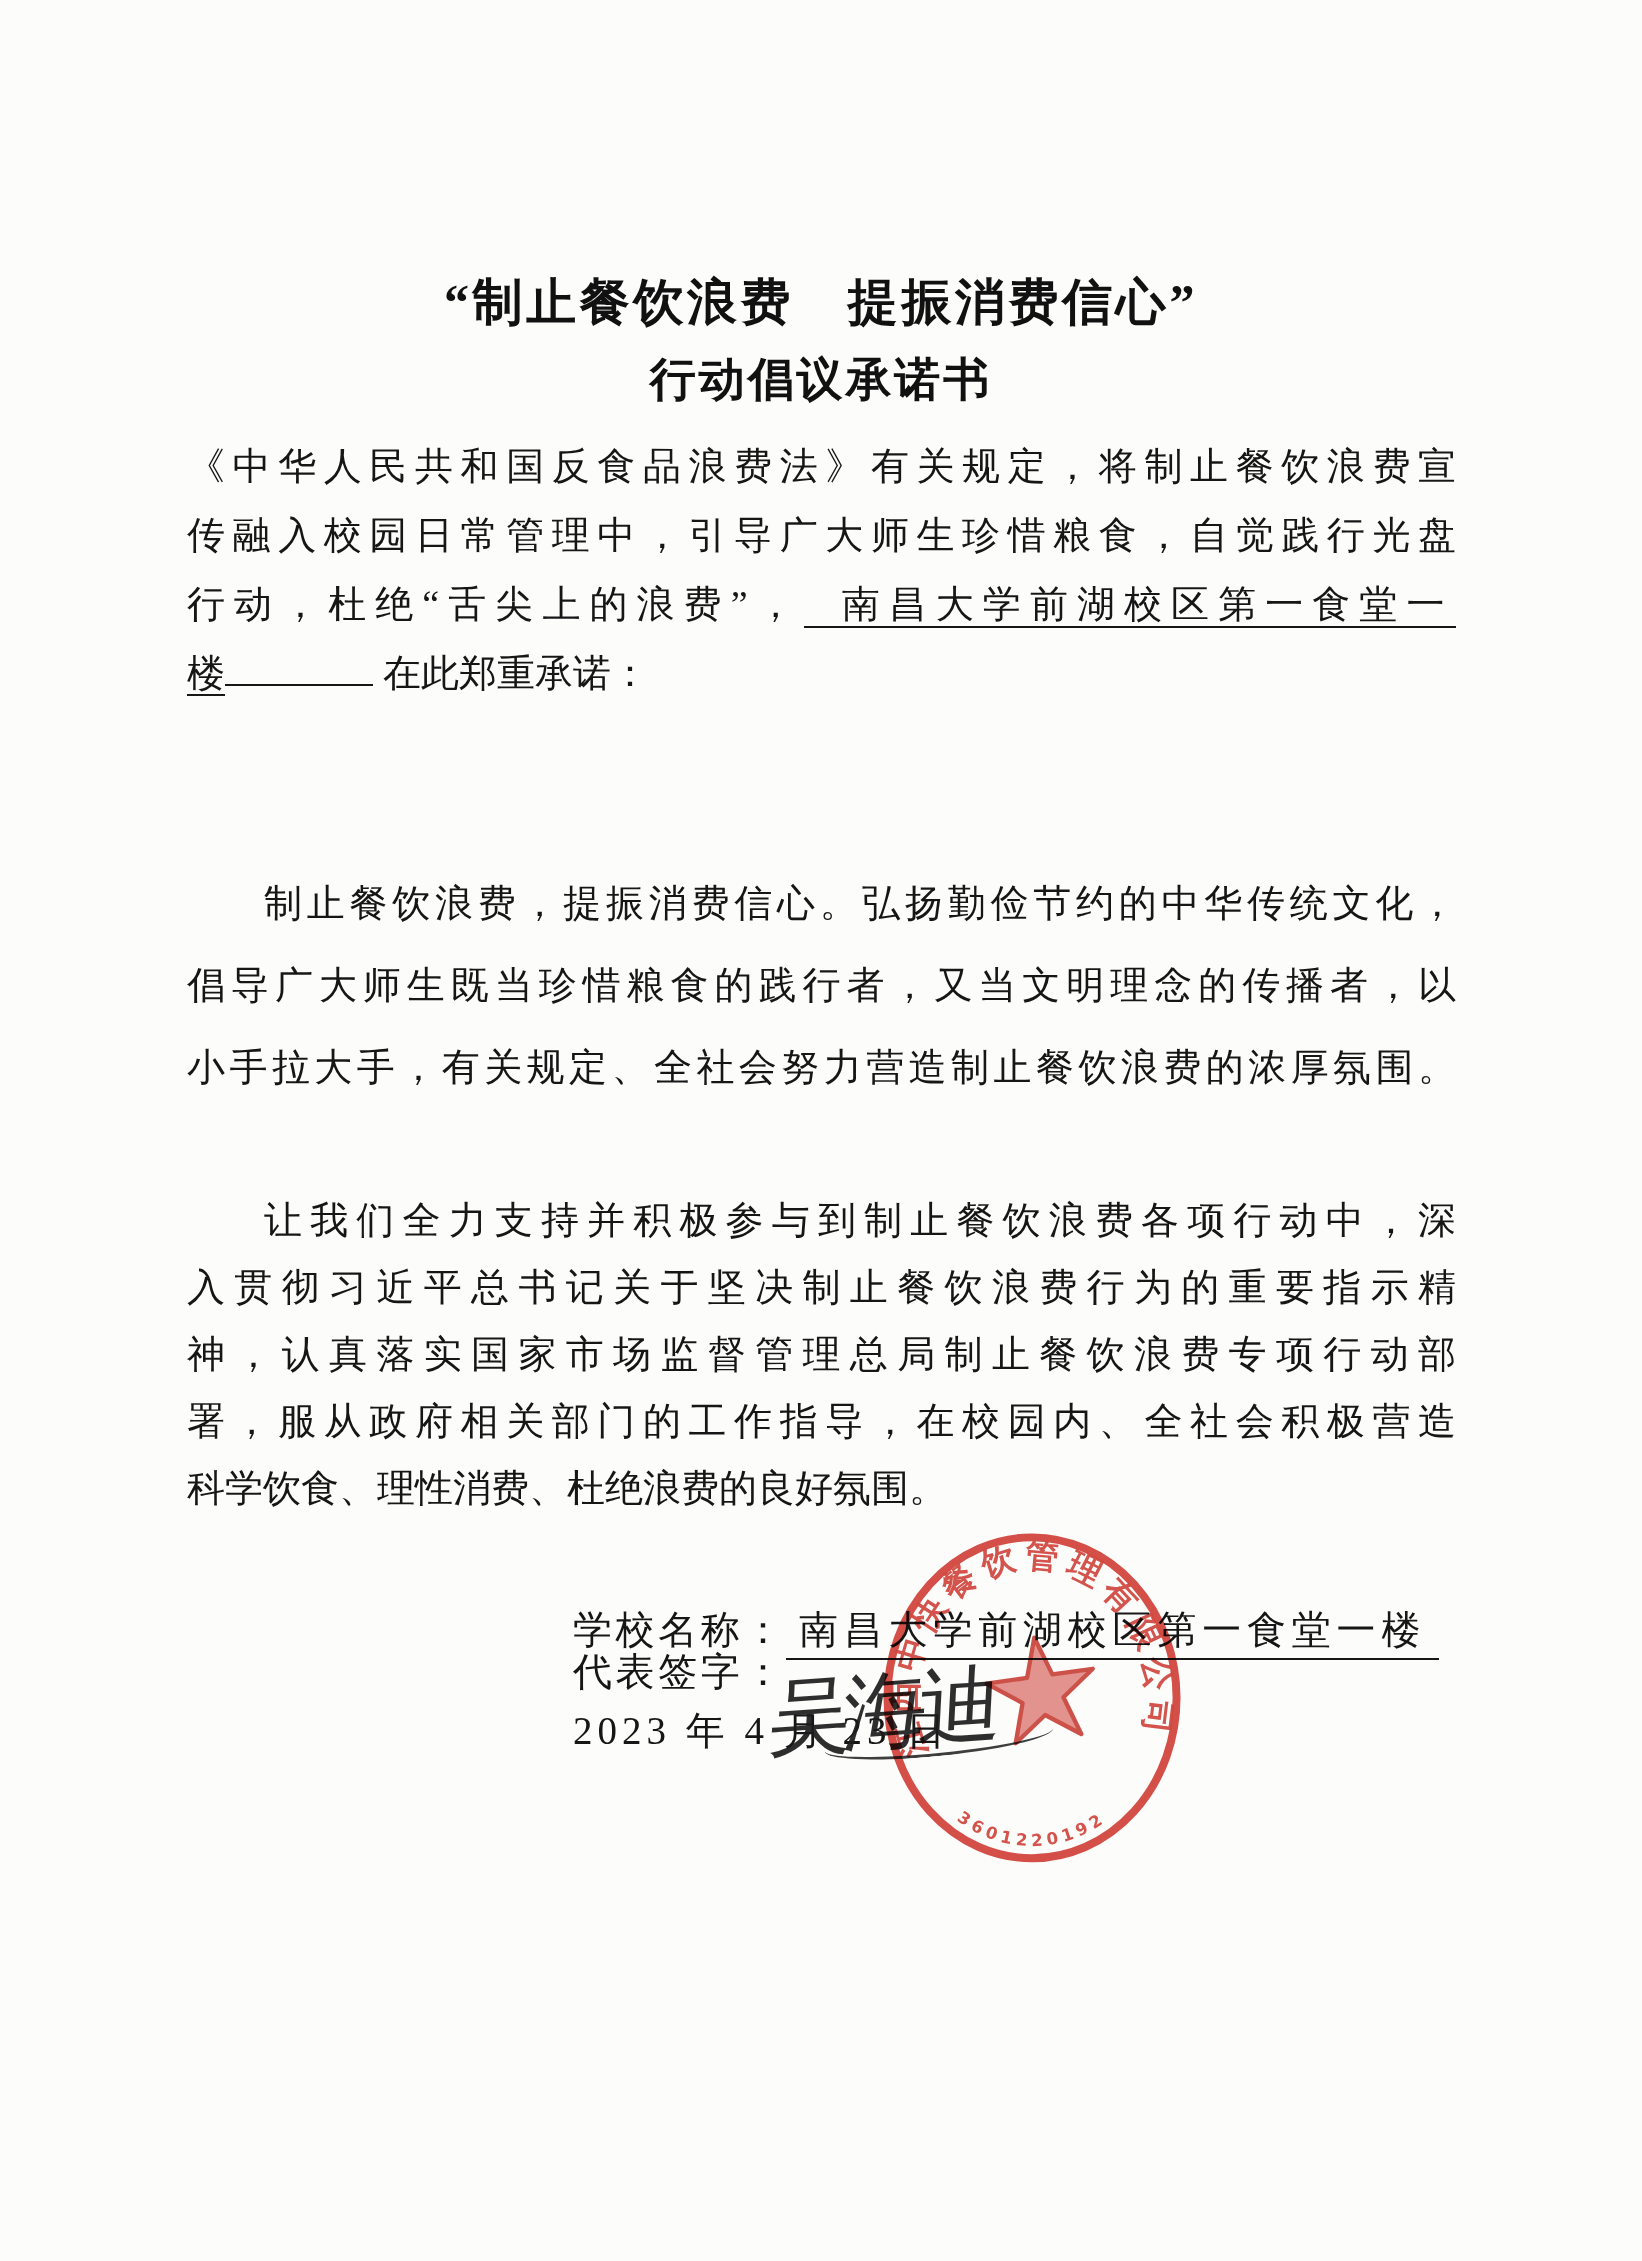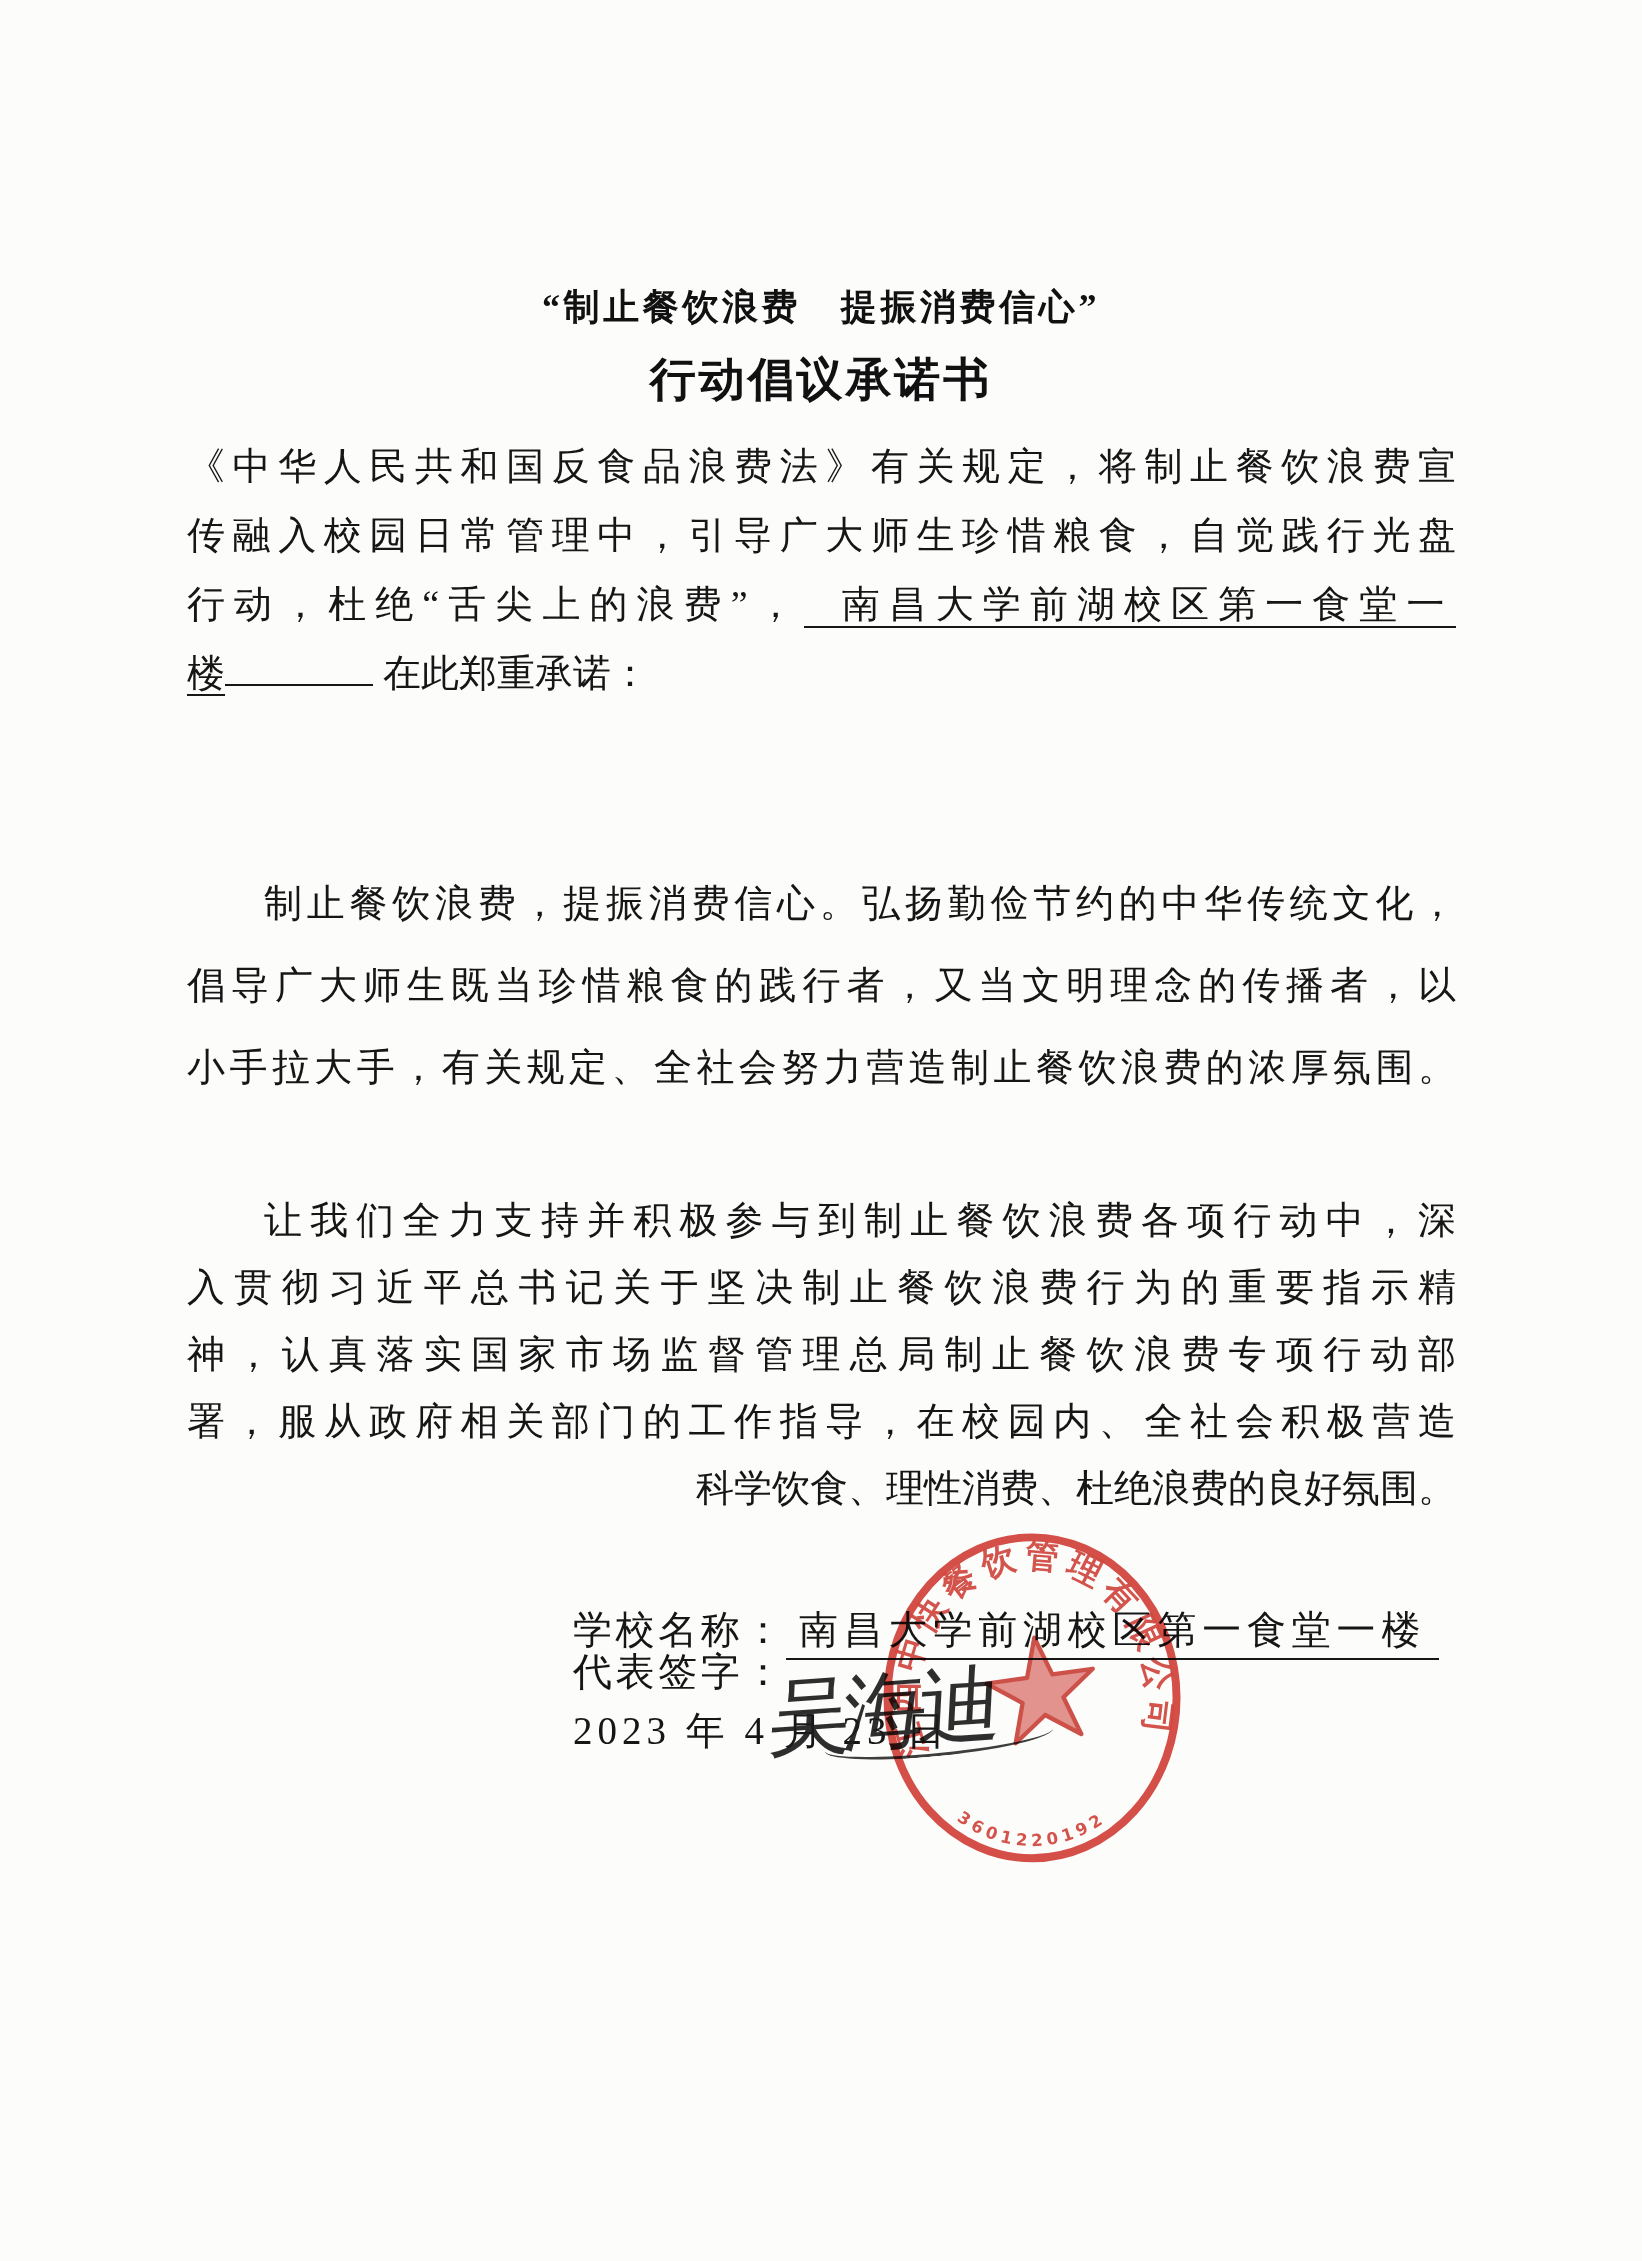--- a/index.html
+++ b/index.html
@@ -5,29 +5,29 @@
   html,body{margin:0;padding:0;background:#ffffff;}
   .page{
     position:relative;
     width:1642px;height:2261px;
     background:#fcfcfb;
     font-family:"Liberation Serif","DejaVu Serif",serif;
     color:#1a1a1a;
     overflow:hidden;
   }
   .title{position:absolute;left:0;width:100%;text-align:center;font-weight:bold;color:#111;}
-  .title1{top:283px;font-size:36px;letter-spacing:3.6px;}
+  .title1{top:269px;font-size:50px;letter-spacing:3.6px;}
   .title2{top:349px;font-size:46px;letter-spacing:2.9px;}
   .para{position:absolute;left:187px;width:1269px;font-size:38px;color:#161616;}
   .para1{top:432px;}
   .para1 .l{height:69px;line-height:69px;}
   .para2{top:862px;}
   .para2 .l{height:82px;line-height:82px;}
   .para3{top:1187px;}
-  .para3 .l{height:67px;line-height:67px;text-align:right;}
+  .para3 .l{height:67px;line-height:67px;}
   .l{white-space:nowrap;}
   .just{text-align:justify;text-align-last:justify;}
   .indent{padding-left:77px;}
   .u{border-bottom:2.9px solid #171717;}
   .fill-name{padding:0 11.6px 1.4px 38px;}
   .blank-line{display:inline-block;width:148px;height:1em;border-bottom:2.9px solid #171717;vertical-align:baseline;}
   .after-blank{margin-left:10px;}
   .footer-row{position:absolute;left:573px;font-size:39px;letter-spacing:3.6px;color:#161616;white-space:nowrap;}
   .row-school{top:1603px;}
   .row-sign{top:1645px;}

